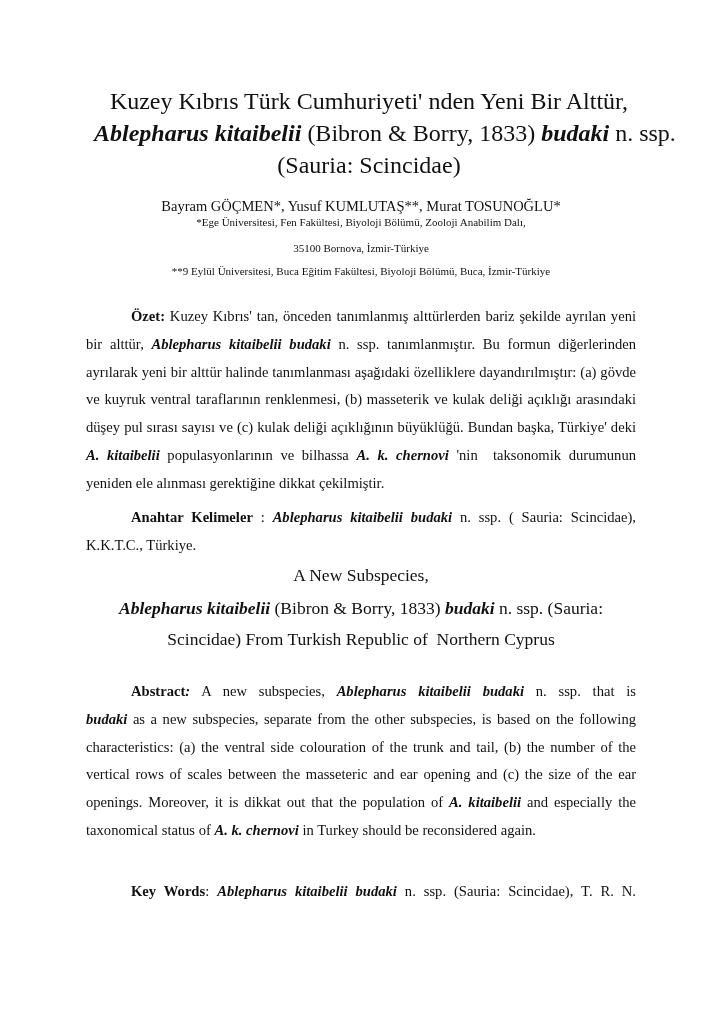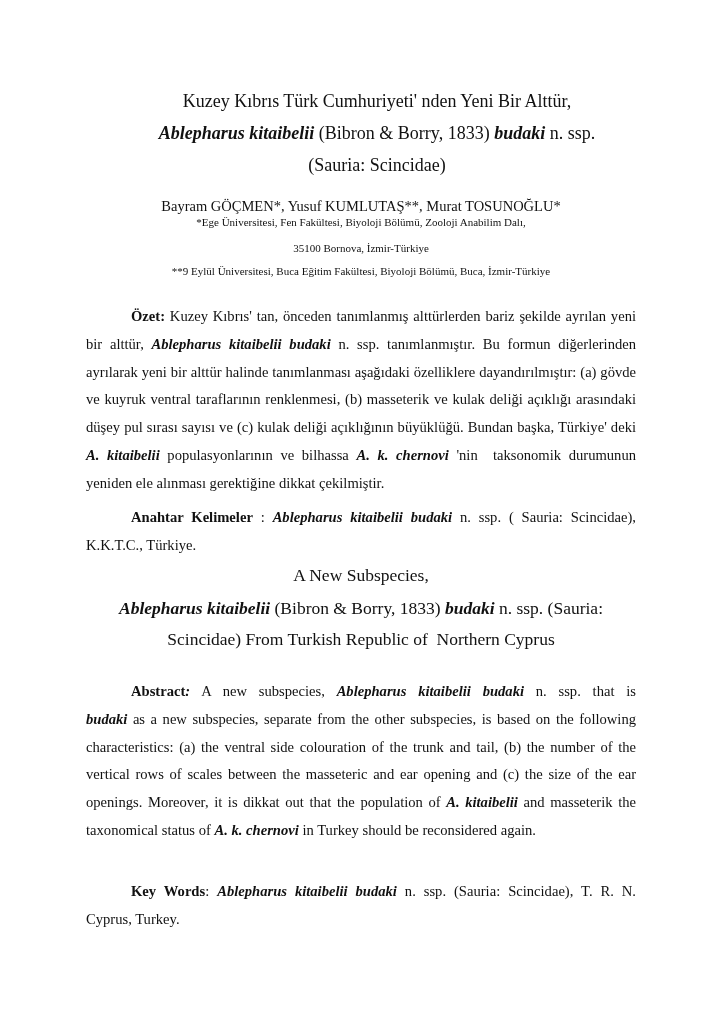--- a/index.html
+++ b/index.html
@@ -16,24 +16,24 @@
       color: #111111;
     }
     .page {
       position: absolute;
       left: 86px;
       top: 0;
       width: 550px;
     }
     .title {
       position: absolute;
-      left: 16px;
+      left: 8px;
       width: 550px;
       text-align: center;
-      font-size: 18px;
+      font-size: 24px;
       line-height: 31px;
       white-space: nowrap;
     }
     .authors {
       position: absolute;
       left: 0;
       width: 550px;
       text-align: center;
       font-size: 14.5px;
       white-space: nowrap;
@@ -129,22 +129,21 @@
   </div>
   <div class="en-title" style="top:629px;">
     <span style="white-space: pre;">Scincidae) From Turkish Republic of  Northern Cyprus</span>
   </div>
 
   <div class="para" style="top:678px;">
     <span class="line indent"><span class="b" style="white-space: pre;">Abstract</span><span class="bi" style="white-space: pre;">:</span><span style="white-space: pre;"> A new subspecies, </span><span class="bi" style="white-space: pre;">Ablepharus kitaibelii budaki</span><span style="white-space: pre;"> n. ssp. that is</span></span>
     <span class="line"><span class="bi" style="white-space: pre;">budaki</span><span style="white-space: pre;"> as a new subspecies, separate from the other subspecies, is based on the following</span></span>
     <span class="line">characteristics: (a) the ventral side colouration of the trunk and tail, (b) the number of the</span>
     <span class="line">vertical rows of scales between the masseteric and ear opening and (c) the size of the ear</span>
-    <span class="line"><span style="white-space: pre;">openings. Moreover, it is dikkat out that the population of </span><span class="bi" style="white-space: pre;">A. kitaibelii</span><span style="white-space: pre;"> and masseterik the</span></span>
+    <span class="line"><span style="white-space: pre;">openings. Moreover, it is dikkat out that the population of </span><span class="bi" style="white-space: pre;">A. kitaibelii</span><span style="white-space: pre;"> and especially the</span></span>
     <span class="line last"><span style="white-space: pre;">taxonomical status of </span><span class="bi" style="white-space: pre;">A. k. chernovi</span><span style="white-space: pre;"> in Turkey should be reconsidered again.</span></span>
   </div>
 
   <div class="para" style="top:878px;">
     <span class="line indent"><span class="b" style="white-space: pre;">Key Words</span><span style="white-space: pre;">: </span><span class="bi" style="white-space: pre;">Ablepharus kitaibelii budaki</span><span style="white-space: pre;"> n. ssp. (Sauria: Scincidae), T. R. N.</span></span>
-    <span class="line last">Cyprus, Turkey.</span>
   </div>
 
 </div>
 
 </body></html>

